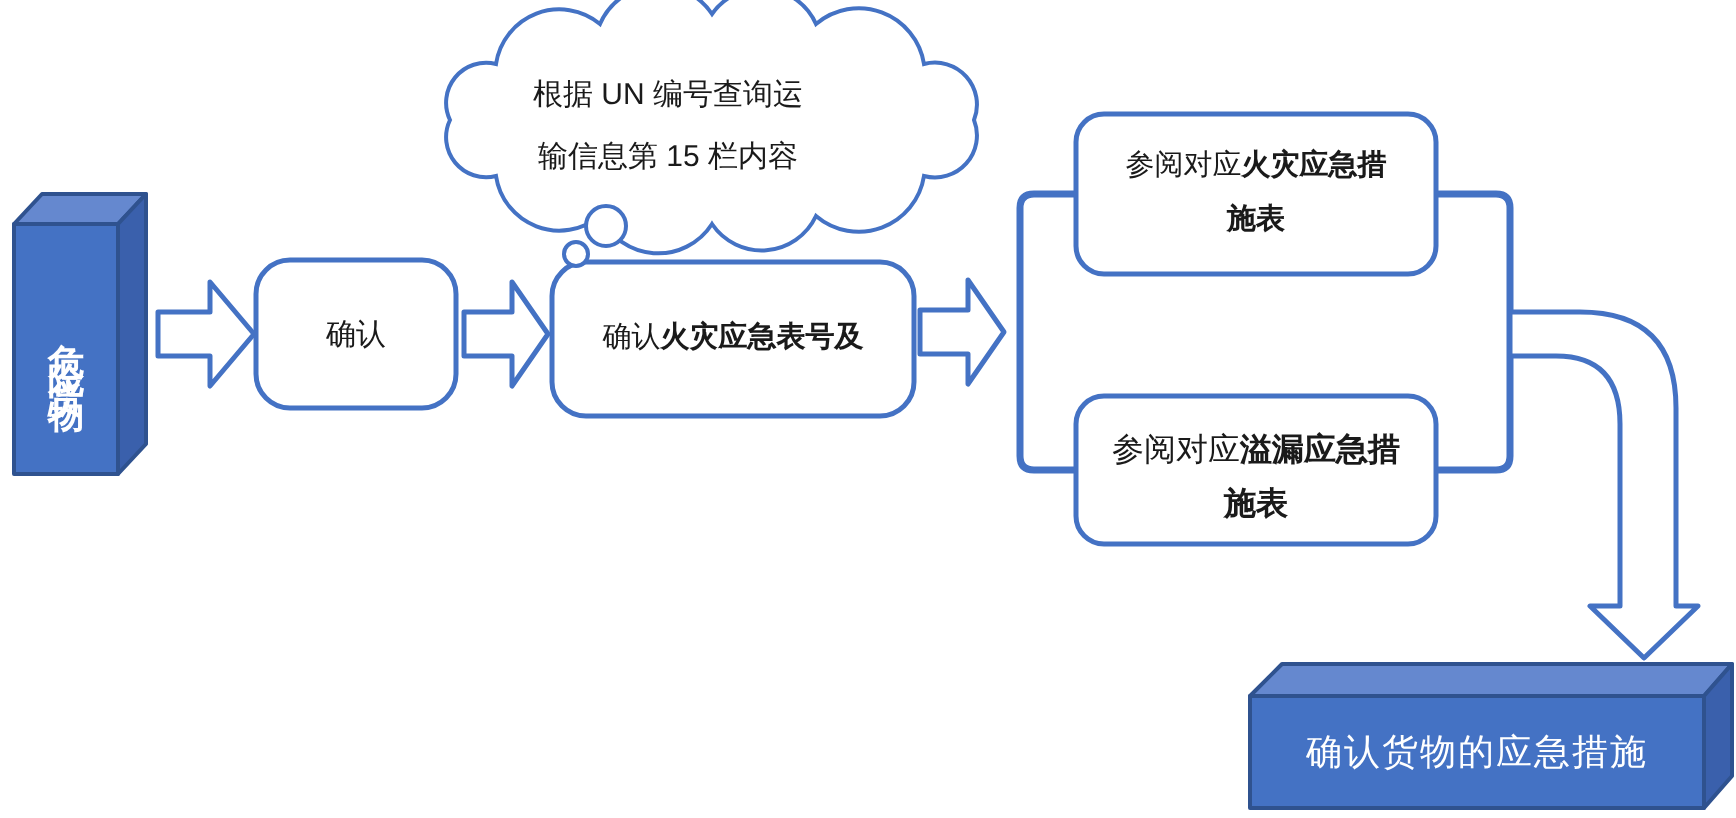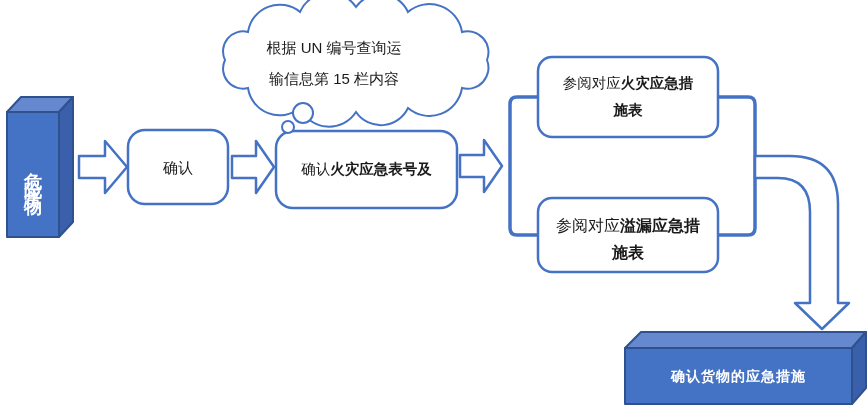--- a/index.html
+++ b/index.html
@@ -29,22 +29,22 @@
     writing-mode:vertical-rl;
     text-orientation:upright;
     color:#ffffff;
     font-weight:700;
     font-size:18px;
     letter-spacing:9px;
     line-height:52px;
   }
   .final-label{
     color:#ffffff;
-    font-weight:700;
-    font-size:14px;
+    font-weight:400;
+    font-size:18px;
     letter-spacing:1px;
   }
 </style>
 </head>
 <body>
 
 <div class="canvas">
 
   <svg width="868" height="409" viewBox="0 0 868 409">
 

